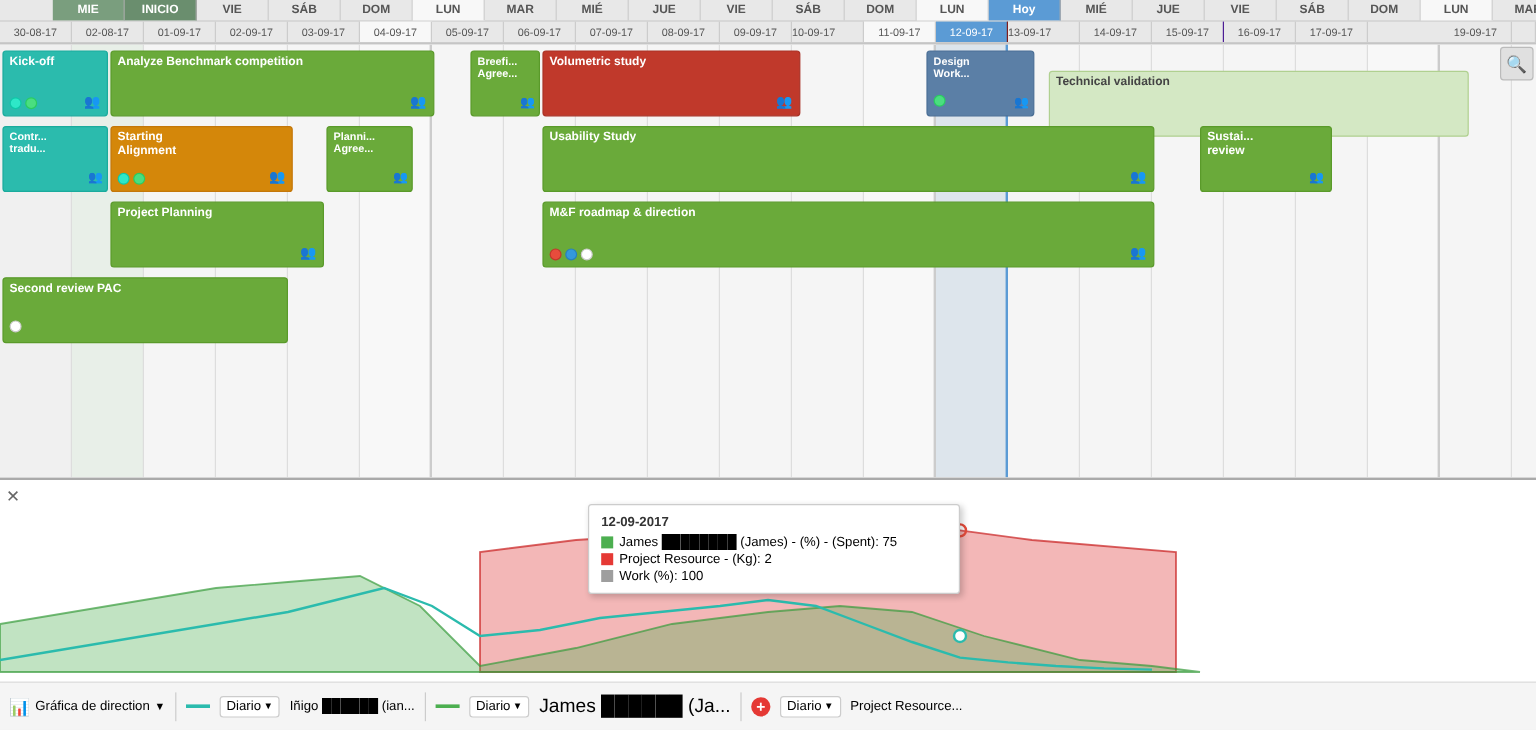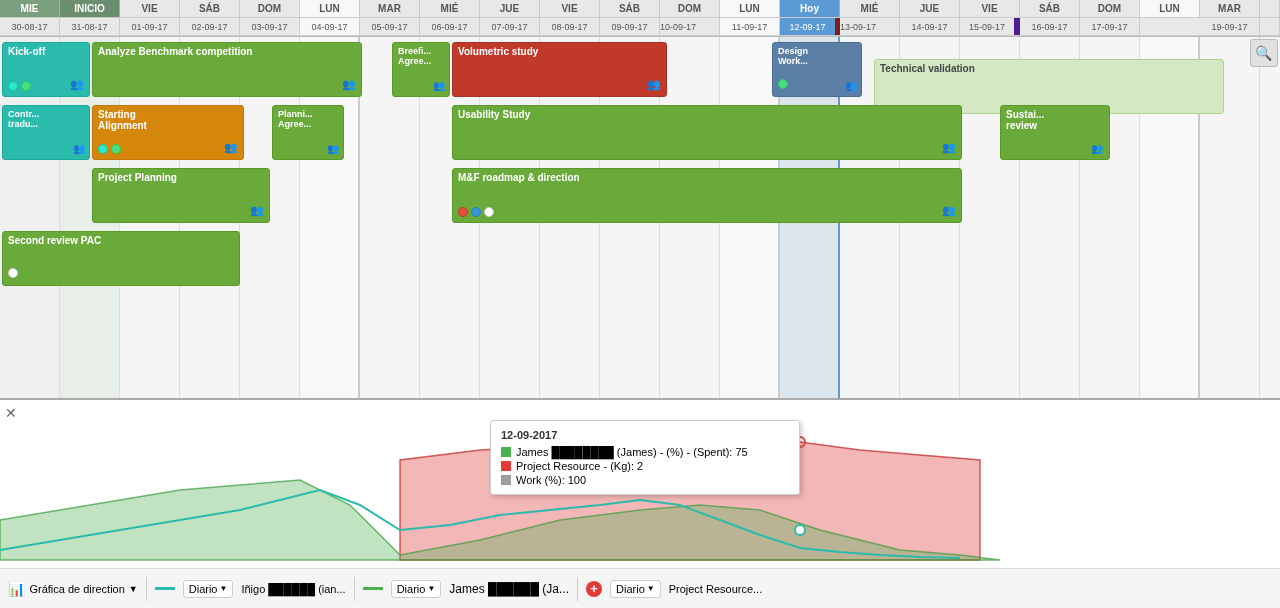--- a/index.html
+++ b/index.html
@@ -7,21 +7,21 @@
 
     .gantt-container { width: 1280px; height: 608px; display: flex; flex-direction: column; }
   </style>
 </head>
 <body>
 
 <div class="gantt-container">
 
   <div style="display:flex; flex-direction:column; background:#e8e8e8; border-bottom: 1px solid #bbb;">
 
-    <div style="display:flex; height:18px; border-bottom:1px solid #ccc;">
+    <div style="display:flex; height:18px; border-bottom:1px solid #ccc;padding-left:44px;">
       <div style="width:60px; flex-shrink:0; background:#7a9e7e; color:white; font-weight:bold; font-size:10px; text-align:center; line-height:18px; border-right:1px solid #aaa;">MIE</div>
       <div style="width:60px; flex-shrink:0; background:#6a8e6e; color:white; font-weight:bold; font-size:10px; text-align:center; line-height:18px; border-right:1px solid #aaa;">INICIO</div>
 
       <div style="display:flex; flex:1;">
         <div style="width:60px;flex-shrink:0;text-align:center;font-size:10px;font-weight:bold;line-height:18px;border-right:1px solid #ccc;color:#555;">VIE</div>
         <div style="width:60px;flex-shrink:0;text-align:center;font-size:10px;font-weight:bold;line-height:18px;border-right:1px solid #ccc;color:#555;">SÁB</div>
         <div style="width:60px;flex-shrink:0;text-align:center;font-size:10px;font-weight:bold;line-height:18px;border-right:1px solid #ccc;color:#555;">DOM</div>
         <div style="width:60px;flex-shrink:0;text-align:center;font-size:10px;font-weight:bold;line-height:18px;border-right:1px solid #ccc;color:#555;background:#f8f8f8;">LUN<br></div>
         <div style="width:60px;flex-shrink:0;text-align:center;font-size:10px;font-weight:bold;line-height:18px;border-right:1px solid #ccc;color:#555;">MAR</div>
         <div style="width:60px;flex-shrink:0;text-align:center;font-size:10px;font-weight:bold;line-height:18px;border-right:1px solid #ccc;color:#555;">MIÉ</div>
@@ -37,36 +37,36 @@
         <div style="width:60px;flex-shrink:0;text-align:center;font-size:10px;font-weight:bold;line-height:18px;border-right:1px solid #ccc;color:#555;">SÁB</div>
         <div style="width:60px;flex-shrink:0;text-align:center;font-size:10px;font-weight:bold;line-height:18px;border-right:1px solid #ccc;color:#555;">DOM</div>
         <div style="width:60px;flex-shrink:0;text-align:center;font-size:10px;font-weight:bold;line-height:18px;border-right:1px solid #ccc;color:#555;background:#f8f8f8;">LUN</div>
         <div style="width:60px;flex-shrink:0;text-align:center;font-size:10px;font-weight:bold;line-height:18px;border-right:1px solid #ccc;color:#555;">MAR</div>
         <div style="flex:1;text-align:center;font-size:10px;font-weight:bold;line-height:18px;border-right:1px solid #ccc;color:#555;"></div>
       </div>
     </div>
 
     <div style="display:flex; height:18px; border-bottom:1px solid #ccc;">
       <div style="width:60px;flex-shrink:0;text-align:center;font-size:9px;line-height:18px;border-right:1px solid #ccc;color:#555;">30-08-17</div>
-      <div style="width:60px;flex-shrink:0;text-align:center;font-size:9px;line-height:18px;border-right:1px solid #ccc;color:#555;">31-08-17</div>
+      <div style="width:60px;flex-shrink:0;text-align:center;font-size:9px;line-height:18px;border-right:1px solid #ccc;color:#555;">02-08-17</div>
       <div style="width:60px;flex-shrink:0;text-align:center;font-size:9px;line-height:18px;border-right:1px solid #ccc;color:#555;">01-09-17</div>
       <div style="width:60px;flex-shrink:0;text-align:center;font-size:9px;line-height:18px;border-right:1px solid #ccc;color:#555;">02-09-17</div>
       <div style="width:60px;flex-shrink:0;text-align:center;font-size:9px;line-height:18px;border-right:1px solid #ccc;color:#555;">03-09-17</div>
       <div style="width:60px;flex-shrink:0;text-align:center;font-size:9px;line-height:18px;border-right:1px solid #ccc;color:#555;background:#f8f8f8;">04-09-17<br><span style="font-size:8px;color:#aaa;">S 36</span></div>
       <div style="width:60px;flex-shrink:0;text-align:center;font-size:9px;line-height:18px;border-right:1px solid #ccc;color:#555;">05-09-17</div>
       <div style="width:60px;flex-shrink:0;text-align:center;font-size:9px;line-height:18px;border-right:1px solid #ccc;color:#555;">06-09-17</div>
       <div style="width:60px;flex-shrink:0;text-align:center;font-size:9px;line-height:18px;border-right:1px solid #ccc;color:#555;">07-09-17</div>
       <div style="width:60px;flex-shrink:0;text-align:center;font-size:9px;line-height:18px;border-right:1px solid #ccc;color:#555;">08-09-17</div>
       <div style="width:60px;flex-shrink:0;text-align:center;font-size:9px;line-height:18px;border-right:1px solid #ccc;color:#555;">09-09-17</div>
       <div style="width:60px;flex-shrink:0;text-align:left;font-size:9px;line-height:18px;border-right:1px solid #ccc;color:#555;">10-09-17</div>
       <div style="width:60px;flex-shrink:0;text-align:center;font-size:9px;line-height:18px;border-right:1px solid #ccc;color:#555;background:#f8f8f8;">11-09-17<br><span style="font-size:8px;color:#aaa;">S 37</span></div>
-      <div style="width:60px;flex-shrink:0;text-align:center;font-size:9px;line-height:18px;border-right:5px solid #7f1d1d;color:white;background:#5b9bd5;">12-09-17</div>
+      <div style="width:60px;flex-shrink:0;text-align:center;font-size:9px;line-height:18px;border-right:1px solid #7f1d1d;color:white;background:#5b9bd5;">12-09-17</div>
       <div style="width:60px;flex-shrink:0;text-align:left;font-size:9px;line-height:18px;border-right:1px solid #ccc;color:#555;">13-09-17</div>
       <div style="width:60px;flex-shrink:0;text-align:center;font-size:9px;line-height:18px;border-right:1px solid #ccc;color:#555;">14-09-17</div>
-      <div style="width:60px;flex-shrink:0;text-align:center;font-size:9px;line-height:18px;border-right:6px solid #4c1d95;color:#555;">15-09-17</div>
+      <div style="width:60px;flex-shrink:0;text-align:center;font-size:9px;line-height:18px;border-right:1px solid #4c1d95;color:#555;">15-09-17</div>
       <div style="width:60px;flex-shrink:0;text-align:center;font-size:9px;line-height:18px;border-right:1px solid #ccc;color:#555;">16-09-17</div>
       <div style="width:60px;flex-shrink:0;text-align:center;font-size:9px;line-height:18px;border-right:1px solid #ccc;color:#555;">17-09-17</div>
       <div style="width:60px;flex-shrink:0;text-align:right;font-size:9px;line-height:18px;border-right:1px solid #ccc;color:#555;background:#f8f8f8;margin-top:32px;">18-09-17<br><span style="font-size:8px;color:#aaa;">S 38</span></div>
       <div style="width:60px;flex-shrink:0;text-align:center;font-size:9px;line-height:18px;border-right:1px solid #ccc;color:#555;">19-09-17</div>
       <div style="flex:1;text-align:center;font-size:9px;line-height:18px;border-right:1px solid #ccc;color:#555;"></div>
     </div>
   </div>
 
   <div style="display:flex; flex:1; position:relative; overflow:hidden;">
 
@@ -278,21 +278,21 @@
 
       <div style="width:1px;height:24px;background:#ccc;"></div>
 
       <div style="display:flex;align-items:center;gap:3px;">
         <span style="display:inline-block;width:20px;height:3px;background:#4caf50;"></span>
       </div>
       <div style="display:flex;align-items:center;gap:2px;padding:2px 5px;background:white;border:1px solid #ccc;border-radius:3px;cursor:pointer;font-size:11px;">
         <span>Diario</span>
         <span style="font-size:8px;">▼</span>
       </div>
-      <span style="font-size:12px;">James ██████ (Ja...</span>
+      <span style="font-size:16px;">James ██████ (Ja...</span>
 
       <div style="width:1px;height:24px;background:#ccc;"></div>
 
       <div style="display:flex;align-items:center;gap:3px;">
         <span style="display:inline-flex;align-items:center;justify-content:center;width:16px;height:16px;background:#e53935;color:white;border-radius:50%;font-size:13px;font-weight:bold;line-height:1;">+</span>
       </div>
       <div style="display:flex;align-items:center;gap:2px;padding:2px 5px;background:white;border:1px solid #ccc;border-radius:3px;cursor:pointer;font-size:11px;">
         <span>Diario</span>
         <span style="font-size:8px;">▼</span>
       </div>

